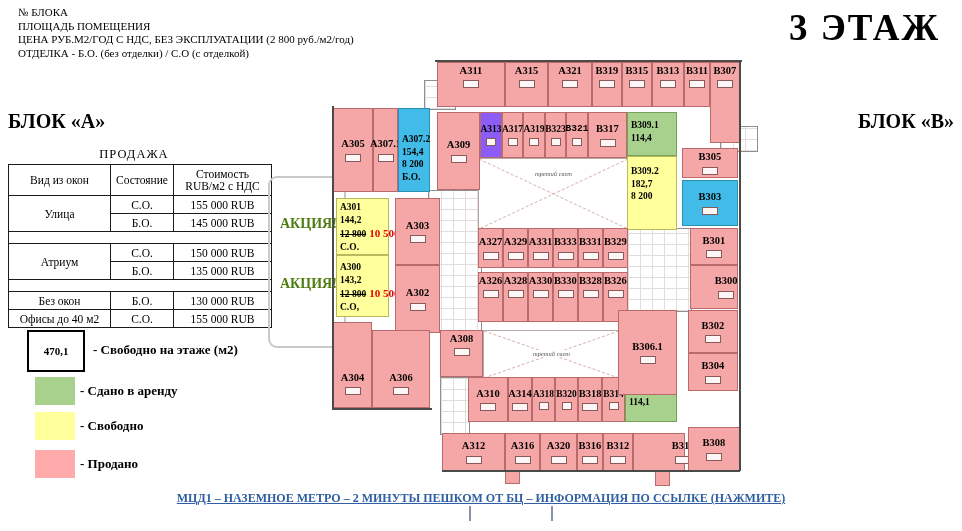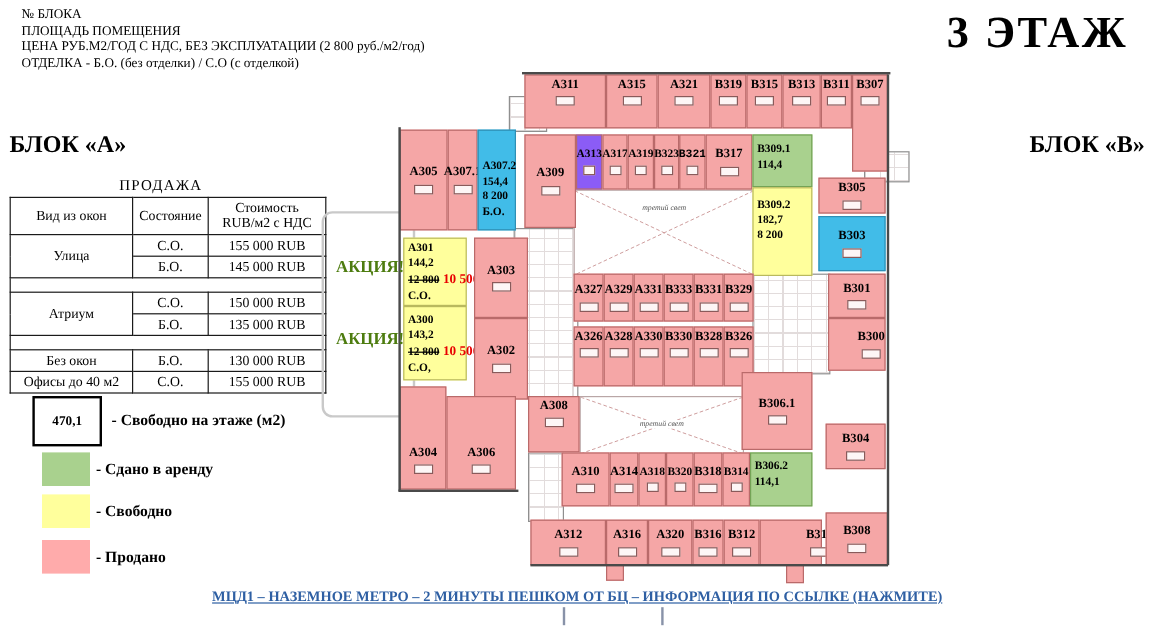--- a/index.html
+++ b/index.html
@@ -396,25 +396,29 @@
         <span class="tag"></span>
       </div>
       <div class="room" style="left: 690px; top: 228px; width: 48px; height: 37px; background: rgb(245, 166, 166); border-color: rgb(185, 106, 106);">
         <div class="rname">В301</div>
         <span class="tag"></span>
       </div>
       <div class="room" style="left: 690px; top: 265px; width: 48px; height: 44px; background: rgb(245, 166, 166); border-color: rgb(185, 106, 106); padding-left: 24px;">
         <div class="rname">В300</div>
         <span class="tag"></span>
       </div>
+      <div class="room" style="left: 688px; top: 310px; width: 50px; height: 43px; background: rgb(245, 166, 166); border-color: rgb(185, 106, 106);">
+        <div class="rname">В302</div>
+        <span class="tag"></span>
+      </div>
       <div class="room" style="left: 688px; top: 353px; width: 50px; height: 38px; background: rgb(245, 166, 166); border-color: rgb(185, 106, 106);">
         <div class="rname">В304</div>
         <span class="tag"></span>
       </div>
-      <div class="room" style="left: 618px; top: 310px; width: 59px; height: 65px; background: rgb(245, 166, 166); border-color: rgb(185, 106, 106);">
+      <div class="room" style="left: 618px; top: 310px; width: 59px; height: 85px; background: rgb(245, 166, 166); border-color: rgb(185, 106, 106);">
         <div class="rname">В306.1</div>
         <span class="tag"></span>
       </div>
       <div class="stub" style="left: 505px; top: 470px; width: 13px; height: 12px; background: rgb(245, 166, 166); border-color: rgb(185, 106, 106);"></div>
       <div class="stub" style="left: 655px; top: 470px; width: 13px; height: 14px; background: rgb(245, 166, 166); border-color: rgb(185, 106, 106);"></div>
     </div>
 
   <div id="footer-link-wrap">
     <span id="footer-link">МЦД1 – НАЗЕМНОЕ МЕТРО – 2 МИНУТЫ ПЕШКОМ ОТ БЦ – ИНФОРМАЦИЯ ПО ССЫЛКЕ (НАЖМИТЕ)</span>
   </div>

